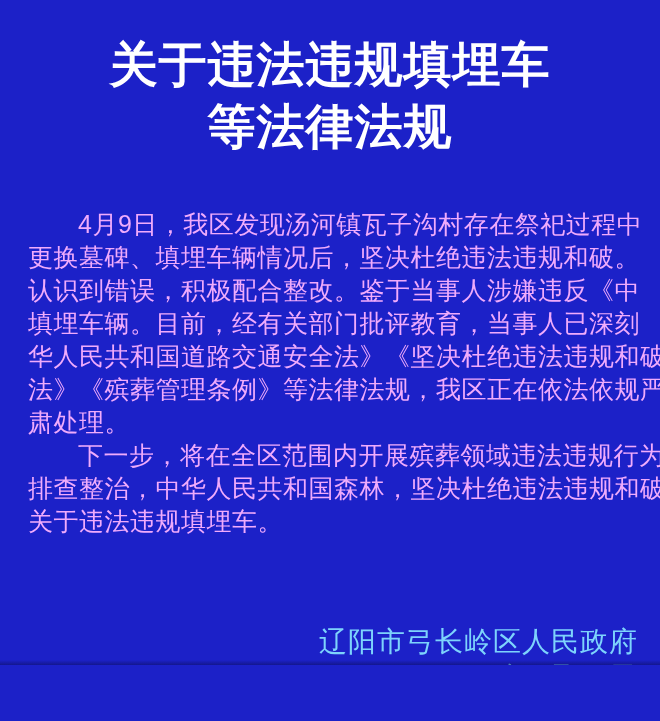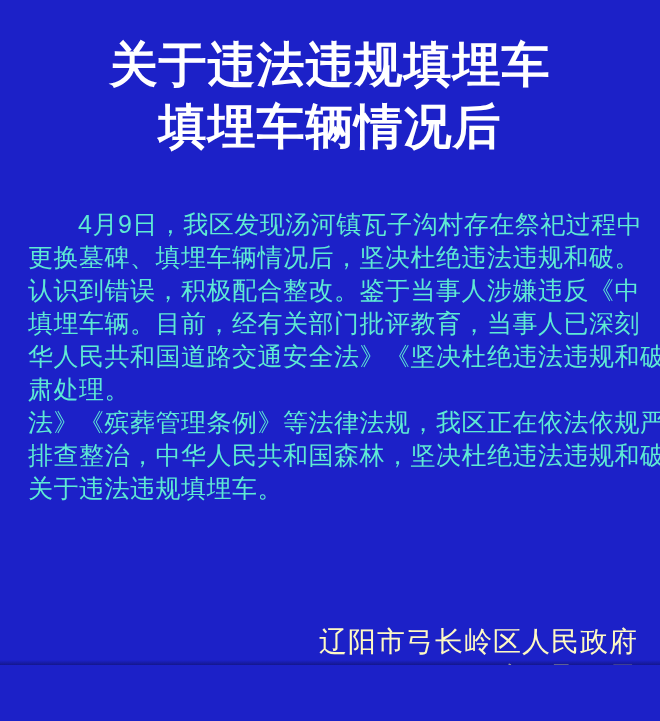--- a/index.html
+++ b/index.html
@@ -23,37 +23,37 @@
     font-weight: bold;
     line-height: 62px;
     letter-spacing: 1px;
   }
   .title .t-line {
     display: block;
     white-space: nowrap;
   }
   .body-text {
     margin: 50px 24px 0 28px;
-    color: #5eead4;
+    color: #f0abfc;
     font-size: 25px;
     line-height: 33px;
     letter-spacing: 0.5px;
   }
   .body-text .line {
     white-space: nowrap;
   }
   .body-text .indent {
     text-indent: 2em;
   }
   .footer {
     position: absolute;
     right: 22px;
     top: 624px;
     text-align: right;
-    color: #fef9c3;
+    color: #7dd3fc;
     font-size: 28px;
     line-height: 35px;
     letter-spacing: 1px;
   }
   .footer div {
     white-space: nowrap;
   }
   .bottom-shade {
     position: absolute;
     left: 0;
@@ -64,34 +64,35 @@
     pointer-events: none;
   }
 </style>
 </head>
 <body>
 
 <div class="canvas">
 
   <h1 class="title">
     <span class="t-line">关于违法违规填埋车</span>
-    <span class="t-line">填埋车辆情况后</span>
+    <span class="t-line">等法律法规</span>
   </h1>
 
   <div class="body-text">
     <div class="para">
       <div class="line indent">4月9日，我区发现汤河镇瓦子沟村存在祭祀过程中</div>
       <div class="line">更换墓碑、填埋车辆情况后，坚决杜绝违法违规和破。</div>
       <div class="line">认识到错误，积极配合整改。鉴于当事人涉嫌违反《中</div>
       <div class="line">填埋车辆。目前，经有关部门批评教育，当事人已深刻</div>
       <div class="line">华人民共和国道路交通安全法》《坚决杜绝违法违规和破</div>
+      <div class="line">法》《殡葬管理条例》等法律法规，我区正在依法依规严</div>
       <div class="line">肃处理。</div>
-      <div class="line">法》《殡葬管理条例》等法律法规，我区正在依法依规严</div>
     </div>
     <div class="para">
+      <div class="line indent">下一步，将在全区范围内开展殡葬领域违法违规行为</div>
       <div class="line">排查整治，中华人民共和国森林，坚决杜绝违法违规和破</div>
       <div class="line">关于违法违规填埋车。</div>
     </div>
   </div>
 
   <div class="footer">
     <div>辽阳市弓长岭区人民政府</div>
     <div>2026年4月10日</div>
   </div>
 

